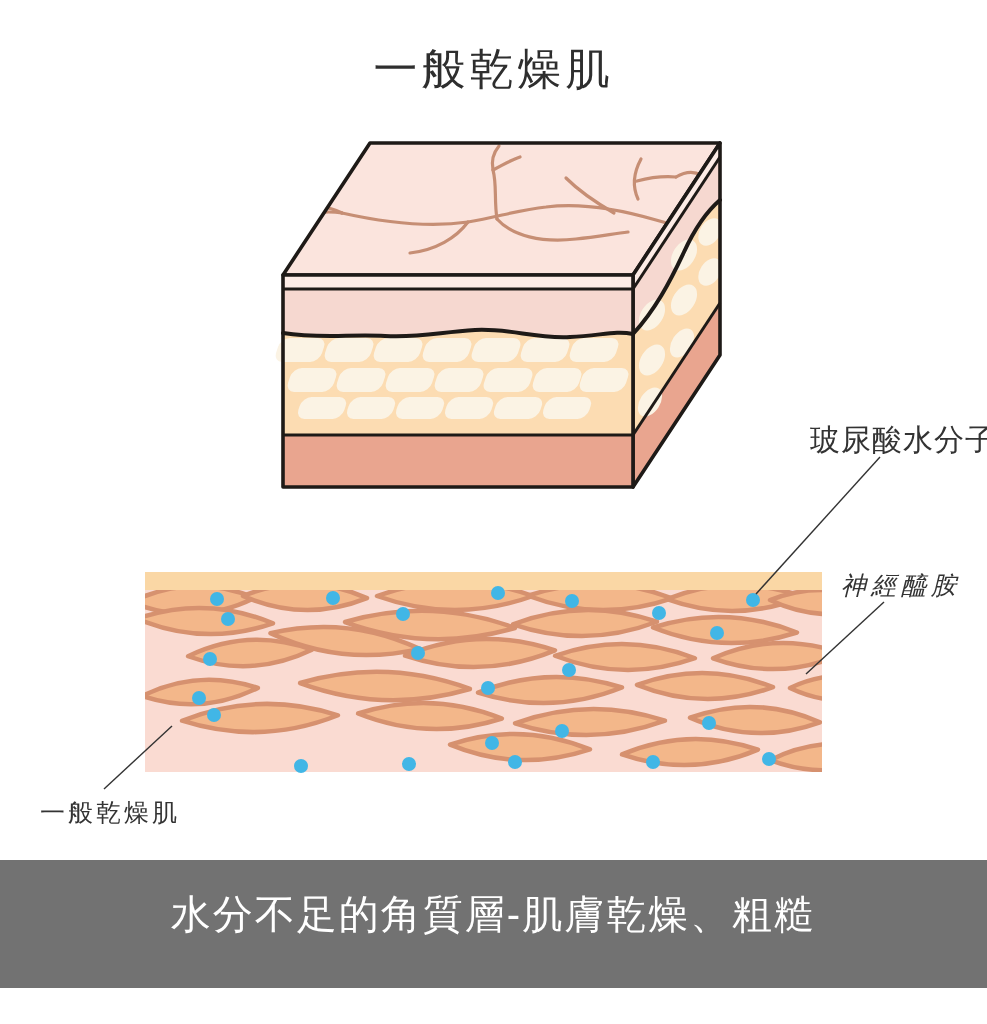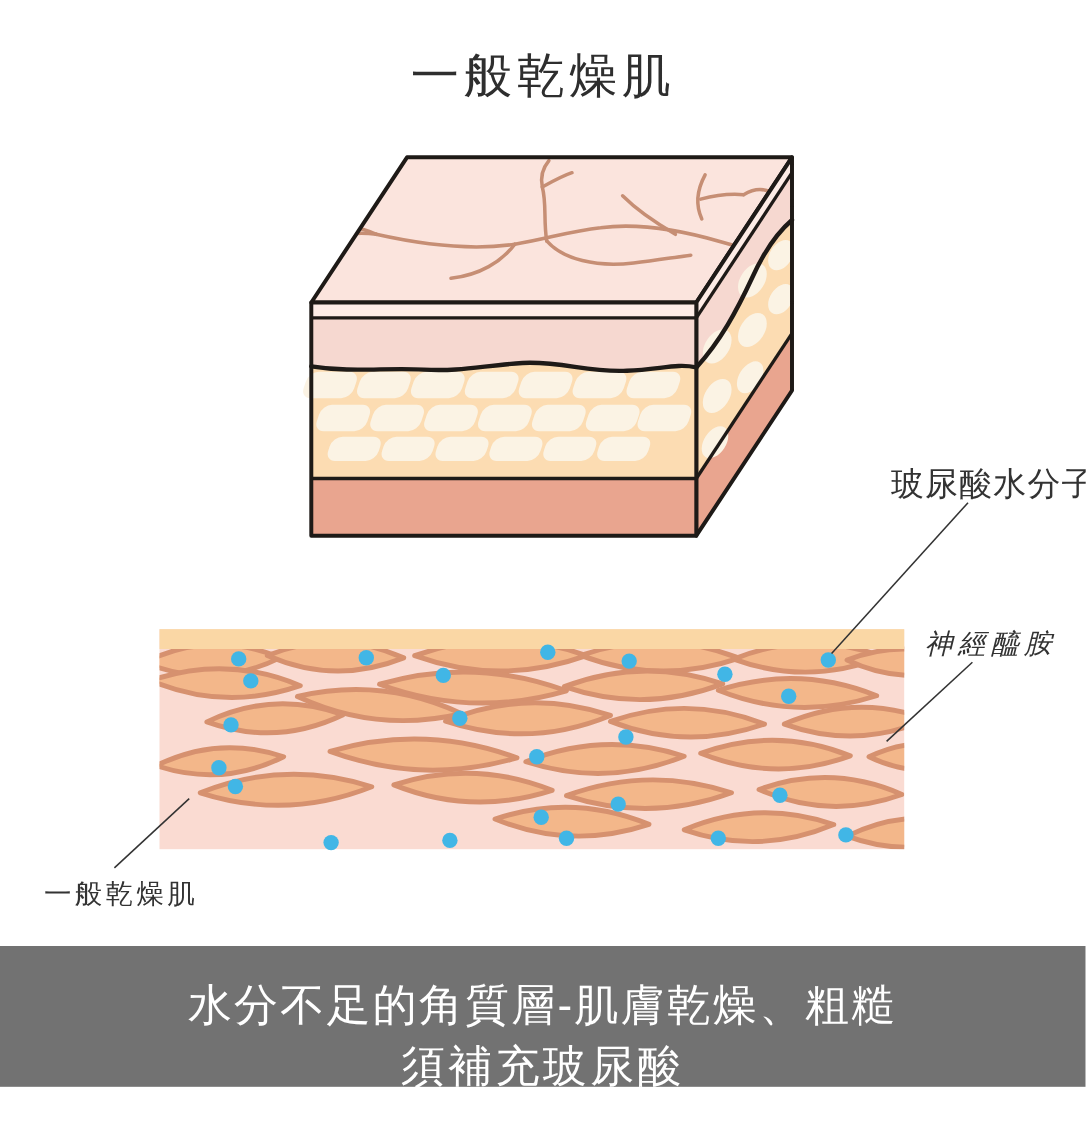--- a/index.html
+++ b/index.html
@@ -185,14 +185,13 @@
 </svg>
 
 <div id="page-title" class="abs">一般乾燥肌</div>
 
 <div id="label-hyaluronic" class="abs callout">玻尿酸水分子</div>
 <div id="label-ceramide" class="abs callout">神經醯胺</div>
 <div id="label-keratinocyte" class="abs callout">一般乾燥肌</div>
 
 <div id="banner" class="abs">
   <div class="l1">水分不足的角質層-肌膚乾燥、粗糙</div>
-  <div class="l2">須補充玻尿酸</div>
 </div>
 
 </body></html>

